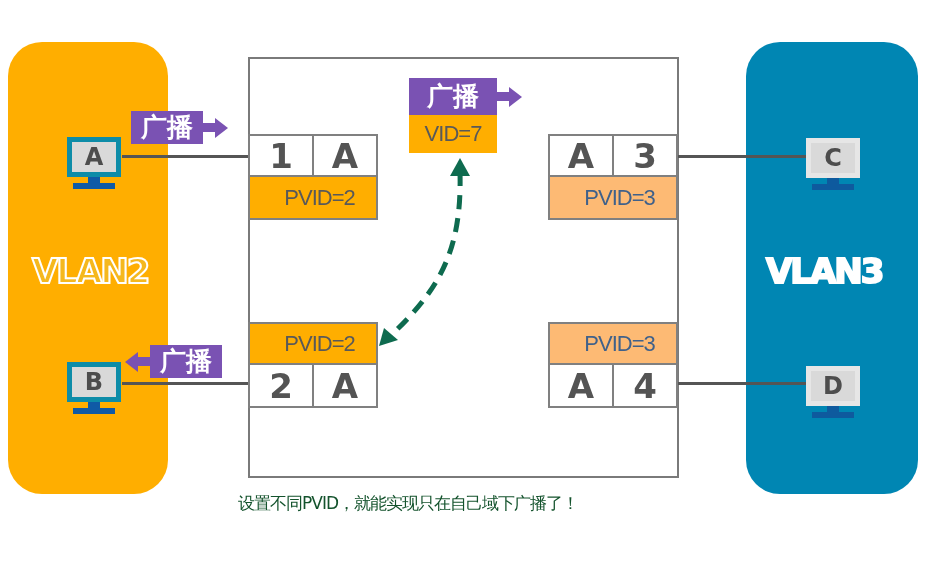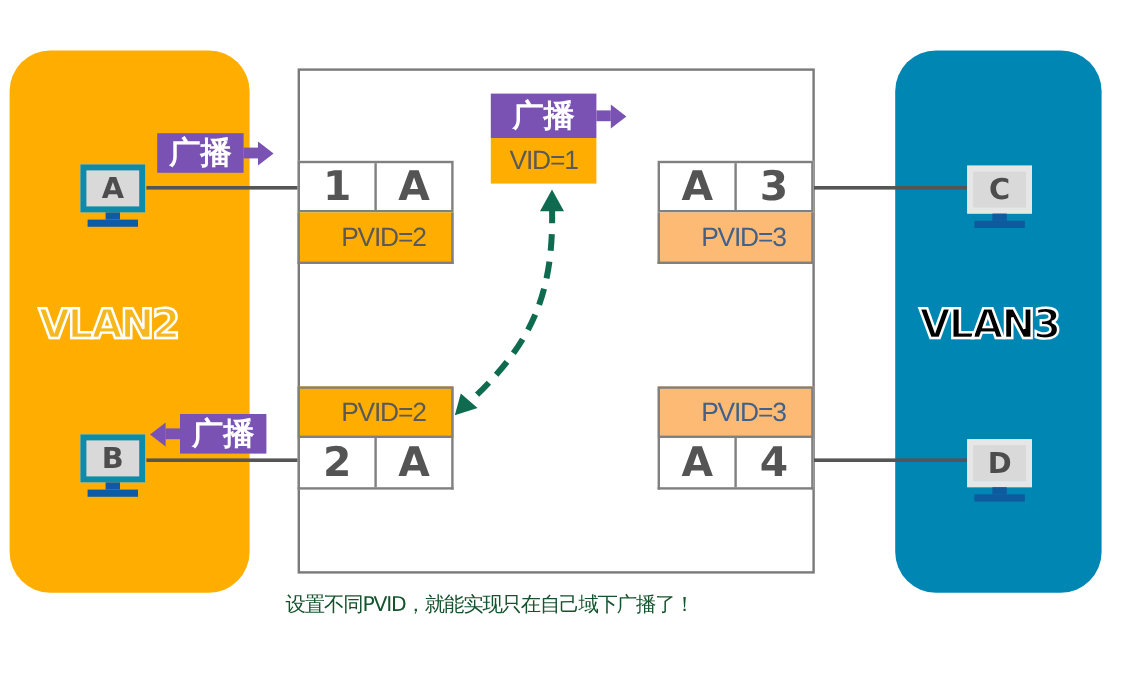--- a/index.html
+++ b/index.html
@@ -1,31 +1,31 @@
 <!DOCTYPE html>
 <html><head>
   <meta charset="utf-8">
   <style>
     * { box-sizing: border-box; margin: 0; padding: 0; }
     html, body { width: 940px; height: 562px; background: #ffffff; overflow: hidden; }
     body { position: relative; font-family: "Liberation Sans", "DejaVu Sans", sans-serif; }
 
     .vlan-panel { position: absolute; border-radius: 34px; }
-    .vlan-left { left: 8px; top: 42px; width: 200px; height: 452px; background: #FFAE00; }
+    .vlan-left { left: 8px; top: 42px; width: 160px; height: 452px; background: #FFAE00; }
     .vlan-right { left: 746px; top: 42px; width: 172px; height: 452px; background: #0086B3; }
 
     .vlan-label {
       position: absolute; font-family: "DejaVu Sans", sans-serif; font-weight: bold;
       font-size: 34px; letter-spacing: -2px; color: transparent;
       -webkit-text-stroke: 2px #ffffff;
     }
     .vlan-left .vlan-label { left: 24px; top: 209px; text-shadow: 0 0 2px rgba(255,255,255,0.4); }
     .vlan-right .vlan-label { left: 20px; top: 209px; }
     .vlan-left .vlan-label { color: #F5B81E; }
-    .vlan-right .vlan-label { color: #000000; }
+    .vlan-right .vlan-label { color: #ffffff; }
 
     .switch-box { position: absolute; left: 248px; top: 57px; width: 431px; height: 421px; border: 2px solid #7a7a7a; background: #fff; }
 
     .port { position: absolute; width: 130px; }
     .port .row-cells { display: flex; height: 43px; border: 2px solid #808080; background: #fff; }
     .port .cell { flex: 1; display: flex; align-items: center; justify-content: center; font-weight: bold; font-size: 34px; color: #545454; font-family: "DejaVu Sans", sans-serif; }
     .port .cell + .cell { border-left: 2px solid #808080; }
     .port .pvid { height: 43px; display: flex; align-items: center; justify-content: center; font-size: 22px; border: 2px solid #808080; color: #595959; letter-spacing: -1px; padding-left: 13px; }
     .pvid.orange { background: #FFAE00; }
     .pvid.blue { background: #fdba74; color: #40618a; }
@@ -134,21 +134,21 @@
   <div class="stem"></div>
   <div class="head-r"></div>
 </div>
 
 <div class="frame">
   <div class="bcast" style="position:relative;">
     <div class="tag" style="width:88px; height:37px; justify-content:center;">广播</div>
     <div class="stem"></div>
     <div class="head-r"></div>
   </div>
-  <div class="vid">VID=1</div>
+  <div class="vid">VID=7</div>
 </div>
 
 <div class="bcast" style="left:125px; top:345px;">
   <div class="head-l"></div>
   <div class="stem"></div>
   <div class="tag">广播</div>
 </div>
 
 <svg class="overlay" width="940" height="562">
   <path d="M460 172 C 462 250, 440 290, 388 338" fill="none" stroke="#0E6B4F" stroke-width="5" stroke-dasharray="14 9"></path>

